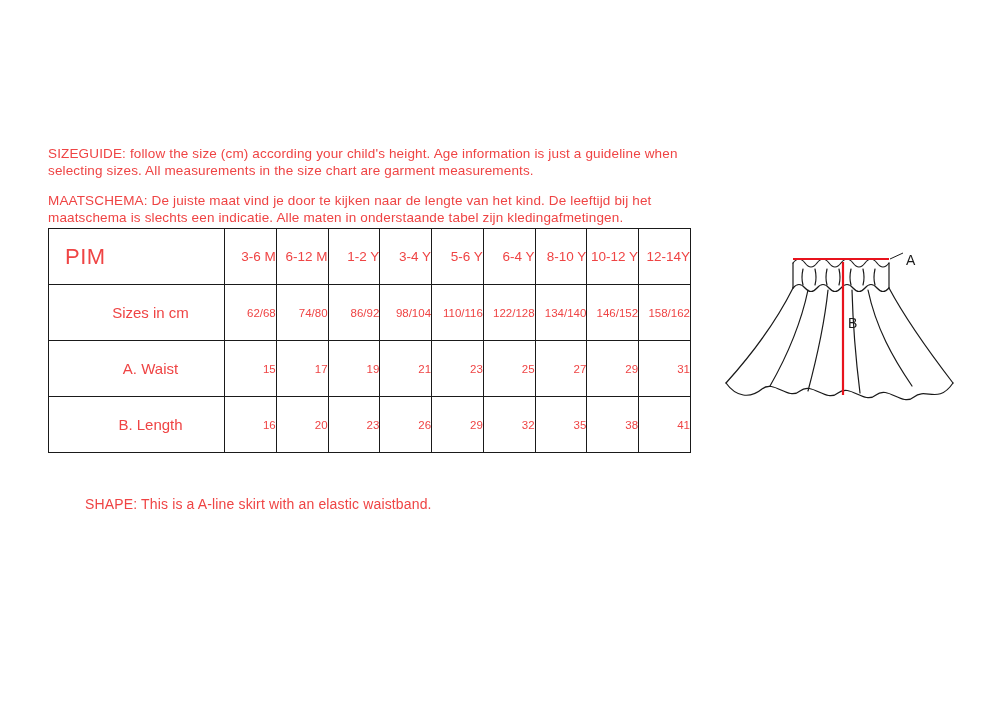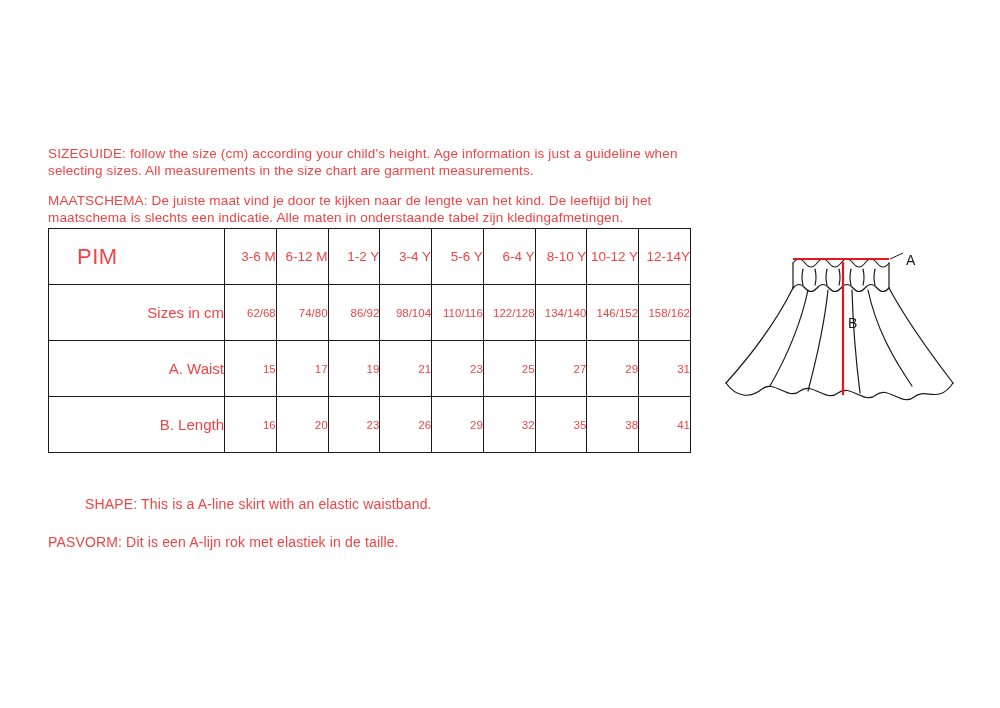--- a/index.html
+++ b/index.html
@@ -14,22 +14,22 @@
   table.size-table {
     position:absolute; left:48px; top:228px; width:643px;
     border-collapse:collapse; table-layout:fixed;
   }
   .size-table th, .size-table td {
     border:1px solid #1a1a1a; text-align:right; padding:0; font-weight:normal;
     vertical-align:middle;
   }
   .size-table tr { height:56px; }
   .size-table col.first { width:176px; }
-  th.brand { text-align:left; padding-left:28px; font-size:22px; font-weight:500; letter-spacing:0.5px; }
-  td.rowlabel { text-align:right; padding-left:28px; font-size:15px;margin-top:20px; }
+  th.brand { text-align:left; padding-left:16px; font-size:22px; font-weight:500; letter-spacing:0.5px; }
+  td.rowlabel { text-align:center; padding-left:28px; font-size:15px;margin-top:20px; }
   th.colhead { font-size:13.5px; }
   td.val { font-size:11.5px; }
 
   .diagram { position:absolute; left:708px; top:243px; width:262px; height:168px; }
   .diagram svg { display:block; }
 </style>
 </head>
 <body>
 
 <div class="page">
@@ -133,15 +133,14 @@
       <line x1="85" y1="16" x2="181" y2="16" stroke-width="2.2" stroke="#e8131d"></line>
       <line x1="135" y1="19" x2="135" y2="152" stroke-width="2.2" stroke="#e8131d"></line>
       <path d="M182 16 L195 10" stroke="#1a1a1a" stroke-width="1"></path>
       <text x="198" y="22" font-size="14" fill="#1a1a1a" font-family="Liberation Sans, sans-serif">A</text>
       <text x="140" y="85" font-size="14" fill="#1a1a1a" font-family="Liberation Sans, sans-serif">B</text>
     </svg>
   </div>
 
   <p class="footer-line" style="top:482px;margin-left:37px;"><span class="lbl">SHAPE:</span><span> This is a A-line skirt with an elastic waistband.</span></p>
 
-  <p class="footer-line" style="top:520px;"><span class="lbl">PASVORM:</span><span> Dit is een A-lijn rok met elastiek in de taille.</span></p>
 
 </div>
 
 </body></html>

